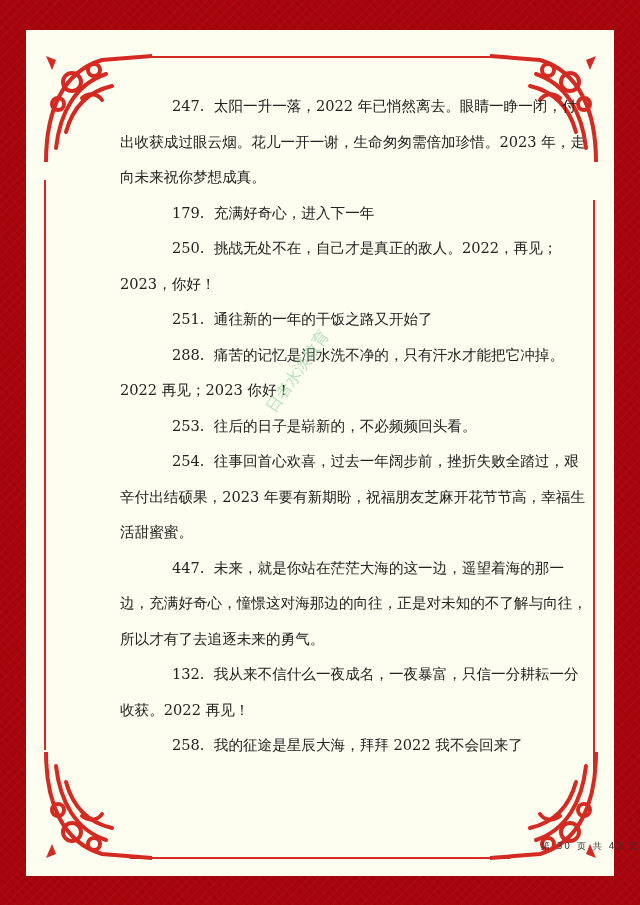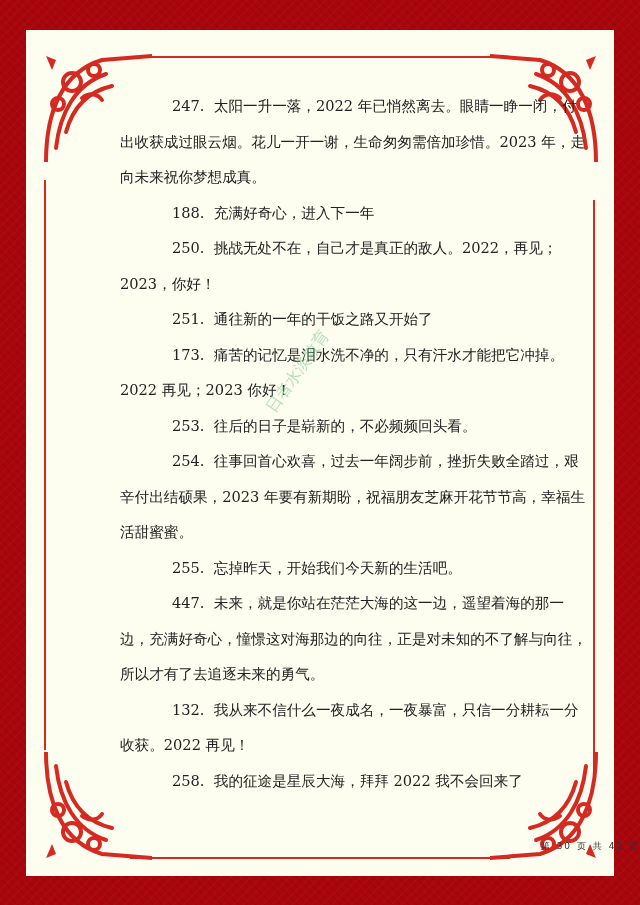--- a/index.html
+++ b/index.html
@@ -95,27 +95,26 @@
     <circle cx="30" cy="30" r="9"></circle>
     <circle cx="52" cy="18" r="6"></circle>
     <circle cx="16" cy="52" r="6"></circle>
     <path d="M40 46 C48 40 56 42 60 48"></path>
   </g>
   <path d="M4 4 l10 4 l-4 10 z" fill="#d42a22"></path>
 </svg>
 
 <div class="content">
   <p class="para"><span>247.</span>&nbsp;&nbsp;<span>太阳一升一落，2022 年已悄然离去。眼睛一睁一闭，付出收获成过眼云烟。花儿一开一谢，生命匆匆需倍加珍惜。2023 年，走向未来祝你梦想成真。</span></p>
-  <p class="para"><span>188.</span>&nbsp;&nbsp;<span>充满好奇心，进入下一年</span></p>
+  <p class="para"><span>179.</span>&nbsp;&nbsp;<span>充满好奇心，进入下一年</span></p>
   <p class="para"><span>250.</span>&nbsp;&nbsp;<span>挑战无处不在，自己才是真正的敌人。2022，再见；2023，你好！</span></p>
   <p class="para"><span>251.</span>&nbsp;&nbsp;<span>通往新的一年的干饭之路又开始了</span></p>
-  <p class="para"><span>173.</span>&nbsp;&nbsp;<span>痛苦的记忆是泪水洗不净的，只有汗水才能把它冲掉。2022 再见；2023 你好！</span></p>
+  <p class="para"><span>288.</span>&nbsp;&nbsp;<span>痛苦的记忆是泪水洗不净的，只有汗水才能把它冲掉。2022 再见；2023 你好！</span></p>
   <p class="para"><span>253.</span>&nbsp;&nbsp;<span>往后的日子是崭新的，不必频频回头看。</span></p>
   <p class="para"><span>254.</span>&nbsp;&nbsp;<span>往事回首心欢喜，过去一年阔步前，挫折失败全踏过，艰辛付出结硕果，2023 年要有新期盼，祝福朋友芝麻开花节节高，幸福生活甜蜜蜜。</span></p>
-  <p class="para"><span>255.</span>&nbsp;&nbsp;<span>忘掉昨天，开始我们今天新的生活吧。</span></p>
   <p class="para"><span>447.</span>&nbsp;&nbsp;<span>未来，就是你站在茫茫大海的这一边，遥望着海的那一边，充满好奇心，憧憬这对海那边的向往，正是对未知的不了解与向往，所以才有了去追逐未来的勇气。</span></p>
   <p class="para"><span>132.</span>&nbsp;&nbsp;<span>我从来不信什么一夜成名，一夜暴富，只信一分耕耘一分收获。2022 再见！</span></p>
   <p class="para"><span>258.</span>&nbsp;&nbsp;<span>我的征途是星辰大海，拜拜 2022 我不会回来了</span></p>
 </div>
 
 <div class="watermark">日者水淡教育</div>
 
 <div class="footer">第 30 页 共 42 页</div>
 
 </body></html>

